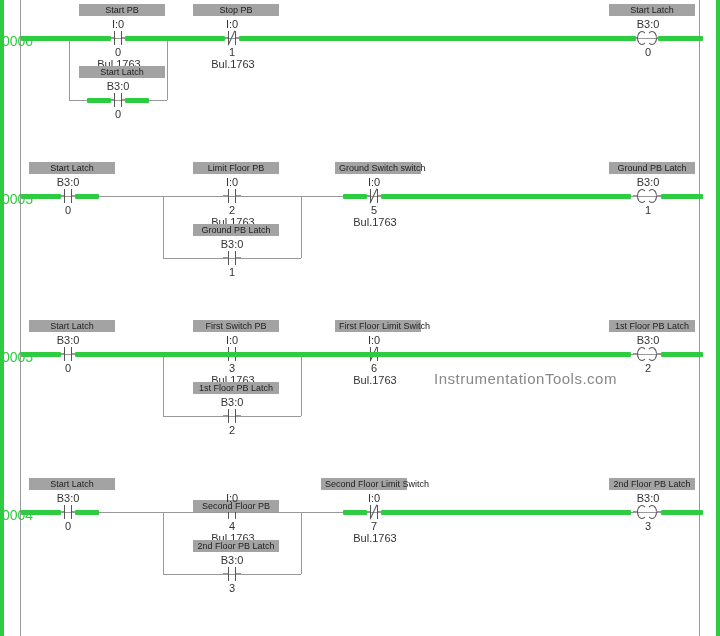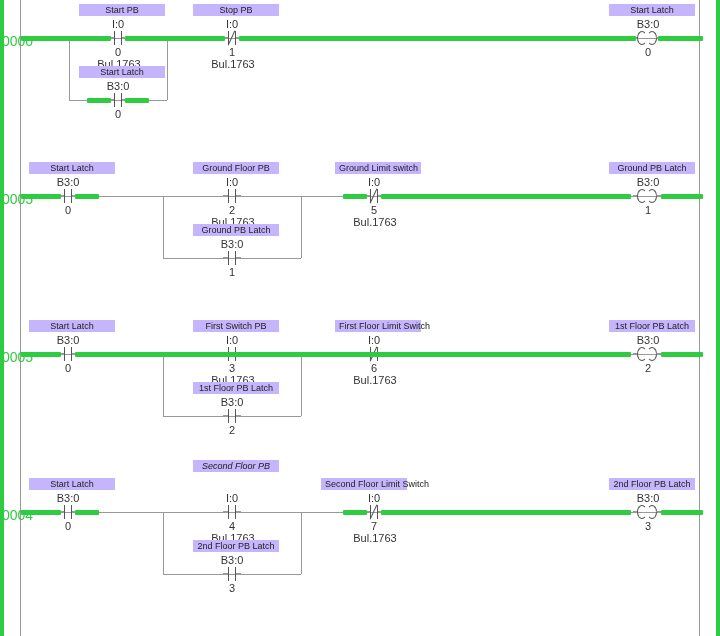--- a/index.html
+++ b/index.html
@@ -3,21 +3,21 @@
 <meta charset="utf-8">
 <style>
   html,body{margin:0;padding:0;background:#fff;font-family:Arial,Helvetica,sans-serif;font-size:9px;color:#333}
   .canvas{position:relative;width:720px;height:636px;border-left:4px solid #2ecc40;border-right:4px solid #2ecc40;box-sizing:border-box}
   .rail-inner-l{position:absolute;left:16px;top:0;width:1px;height:100%;background:#999}
   .rail-inner-r{position:absolute;right:16px;top:0;width:1px;height:100%;background:#999}
   .rung-num{position:absolute;left:-2px;width:18px;text-align:center;color:#2ecc40;font-size:14px}
   .h{position:absolute;height:1px;background:#999}
   .v{position:absolute;width:1px;background:#999}
   .g{position:absolute;height:5px;background:#2ecc40;border-radius:1px}
-  .lbl{position:absolute;background:#c4b5fd;padding:1px 4px;font-size:9px;color:#222;white-space:nowrap;text-align:center}
+  .lbl{position:absolute;background:#a3a3a3;padding:1px 4px;font-size:9px;color:#222;white-space:nowrap;text-align:center}
   .txt{position:absolute;font-size:11px;color:#333;white-space:nowrap;text-align:center}
   .wm{position:absolute;font-size:15px;color:#888;letter-spacing:.5px}
   
   .xic{position:absolute;width:18px;height:14px}
   .xic:before,.xic:after{content:"";position:absolute;top:0;width:1px;height:14px;background:#555}
   .xic:before{left:5px}
   .xic:after{right:5px}
   .xic .lt,.xic .rt{position:absolute;top:6px;height:1px;width:5px;background:#999}
   .xic .lt{left:0}.xic .rt{right:0}
   
@@ -35,20 +35,21 @@
   .ote .p2{right:4px;border-left-color:transparent}
   .ote .lt,.ote .rt{position:absolute;top:6px;height:1px;width:5px;background:#999}
   .ote .lt{left:0}.ote .rt{right:0}
 </style>
 </head>
 <body>
 
 <div class="canvas">
   <div class="rail-inner-l"></div>
   <div class="rail-inner-r"></div>
+  <div class="wm" style="left:430px;top:370px">InstrumentationTools.com</div>
 <div class="rung-num" style="top: 33px;">0000</div>
     <div class="h" style="left: 17px; top: 38px; width: 682px;"></div>
     <div class="xic" style="left: 105px; top: 31px;">
       <span class="lt"></span>
       <span class="rt"></span>
     </div>
     <div class="lbl" style="left: 75px; top: 4px; width: 78px;">Start PB</div>
     <div class="txt" style="left: 95px; top: 18px; width: 38px;">I:0</div>
     <div class="txt" style="left: 107px; top: 46px; width: 14px;">0</div>
     <div class="txt" style="left: 91px; top: 58px; width: 48px;">Bul.1763</div>
@@ -100,30 +101,30 @@
     </div>
     <div class="lbl" style="left: 25px; top: 162px; width: 78px;">Start Latch</div>
     <div class="txt" style="left: 45px; top: 176px; width: 38px;">B3:0</div>
     <div class="txt" style="left: 57px; top: 204px; width: 14px;">0</div>
     <div class="g" style="left: 33px; top: 194px; width: 24px;"></div>
     <div class="g" style="left: 71px; top: 194px; width: 24px;"></div>
     <div class="xic" style="left: 219px; top: 189px;">
       <span class="lt"></span>
       <span class="rt"></span>
     </div>
-    <div class="lbl" style="left: 189px; top: 162px; width: 78px;">Ground Floor PB</div>
+    <div class="lbl" style="left: 189px; top: 162px; width: 78px;">Limit Floor PB</div>
     <div class="txt" style="left: 209px; top: 176px; width: 38px;">I:0</div>
     <div class="txt" style="left: 221px; top: 204px; width: 14px;">2</div>
     <div class="txt" style="left: 205px; top: 216px; width: 48px;">Bul.1763</div>
     <div class="xio" style="left: 361px; top: 189px;">
       <span class="lt"></span>
       <span class="rt"></span>
       <span class="sl"></span>
     </div>
-    <div class="lbl" style="left: 331px; top: 162px; width: 78px;">Ground Limit switch</div>
+    <div class="lbl" style="left: 331px; top: 162px; width: 78px;">Ground Switch switch</div>
     <div class="txt" style="left: 351px; top: 176px; width: 38px;">I:0</div>
     <div class="txt" style="left: 363px; top: 204px; width: 14px;">5</div>
     <div class="txt" style="left: 347px; top: 216px; width: 48px;">Bul.1763</div>
     <div class="g" style="left: 339px; top: 194px; width: 24px;"></div>
     <div class="g" style="left: 377px; top: 194px; width: 24px;"></div>
     <div class="ote" style="left: 629px; top: 189px;">
       <span class="lt"></span>
       <span class="p1"></span>
       <span class="p2"></span>
       <span class="rt"></span>
@@ -202,21 +203,21 @@
     </div>
     <div class="lbl" style="left: 25px; top: 478px; width: 78px;">Start Latch</div>
     <div class="txt" style="left: 45px; top: 492px; width: 38px;">B3:0</div>
     <div class="txt" style="left: 57px; top: 520px; width: 14px;">0</div>
     <div class="g" style="left: 33px; top: 510px; width: 24px;"></div>
     <div class="g" style="left: 71px; top: 510px; width: 24px;"></div>
     <div class="xic" style="left: 219px; top: 505px;">
       <span class="lt"></span>
       <span class="rt"></span>
     </div>
-    <div class="lbl" style="left: 189px; top: 460px; width: 78px; font-style: italic;">Second Floor PB</div>
+    <div class="lbl" style="left: 189px; top: 500px; width: 78px;">Second Floor PB</div>
     <div class="txt" style="left: 209px; top: 492px; width: 38px;">I:0</div>
     <div class="txt" style="left: 221px; top: 520px; width: 14px;">4</div>
     <div class="txt" style="left: 205px; top: 532px; width: 48px;">Bul.1763</div>
     <div class="xio" style="left: 361px; top: 505px;">
       <span class="lt"></span>
       <span class="rt"></span>
       <span class="sl"></span>
     </div>
     <div class="lbl" style="left: 317px; top: 478px; width: 78px;">Second Floor Limit Switch</div>
     <div class="txt" style="left: 351px; top: 492px; width: 38px;">I:0</div>

